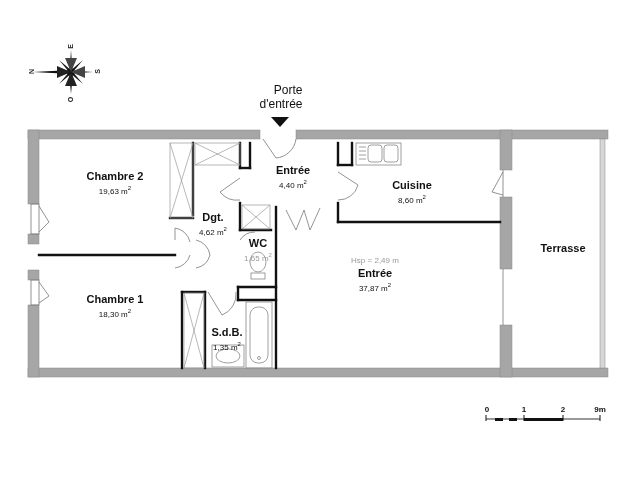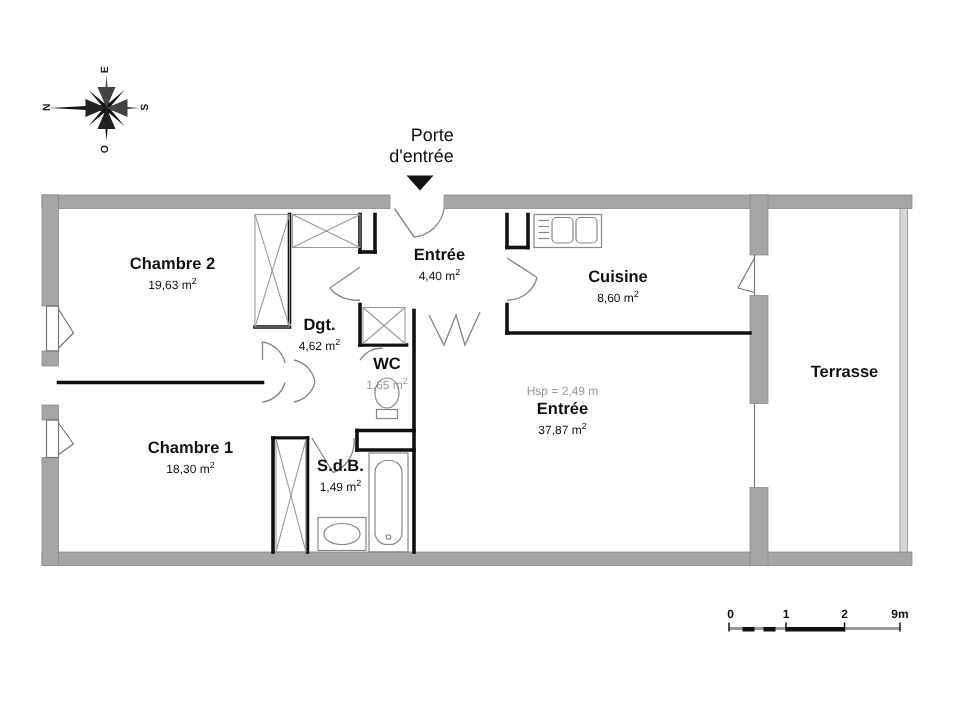--- a/index.html
+++ b/index.html
@@ -182,43 +182,43 @@
 <div class="door-label">
   <span>Porte</span><br>
   <span>d'entrée</span>
 </div>
 
 <div class="lbl" style="left:115px; top:169px;">
   <span class="room-name">Chambre 2</span>
   <span class="room-area"><span>19,63 m</span><span class="area-sup">2</span></span>
 </div>
 
-<div class="lbl" style="left:115px; top:292px;margin-left:12px;">
+<div class="lbl" style="left:115px; top:292px;">
   <span class="room-name">Chambre 1</span>
   <span class="room-area"><span>18,30 m</span><span class="area-sup">2</span></span>
 </div>
 
 <div class="lbl" style="left:293px; top:163px;">
   <span class="room-name">Entrée</span>
   <span class="room-area"><span>4,40 m</span><span class="area-sup">2</span></span>
 </div>
 
 <div class="lbl" style="left:213px; top:210px;">
   <span class="room-name">Dgt.</span>
   <span class="room-area"><span>4,62 m</span><span class="area-sup">2</span></span>
 </div>
 
 <div class="lbl" style="left:258px; top:236px;">
   <span class="room-name">WC</span>
   <span class="room-area" style="color:#999;"><span>1,65 m</span><span class="area-sup">2</span></span>
 </div>
 
-<div class="lbl" style="left:227px; top:304px;">
+<div class="lbl" style="left:227px; top:325px;">
   <span class="room-name">S.d.B.</span>
-  <span class="room-area"><span>1,49 m</span><span class="area-sup">2</span></span>
+  <span class="room-area"><span>1,35 m</span><span class="area-sup">2</span></span>
 </div>
 
 <div class="lbl" style="left:412px; top:178px;">
   <span class="room-name">Cuisine</span>
   <span class="room-area"><span>8,60 m</span><span class="area-sup">2</span></span>
 </div>
 
 <div class="lbl" style="left:375px; top:256px;">
   <span class="hsp">Hsp = 2,49 m</span>
   <span class="room-name">Entrée</span>

